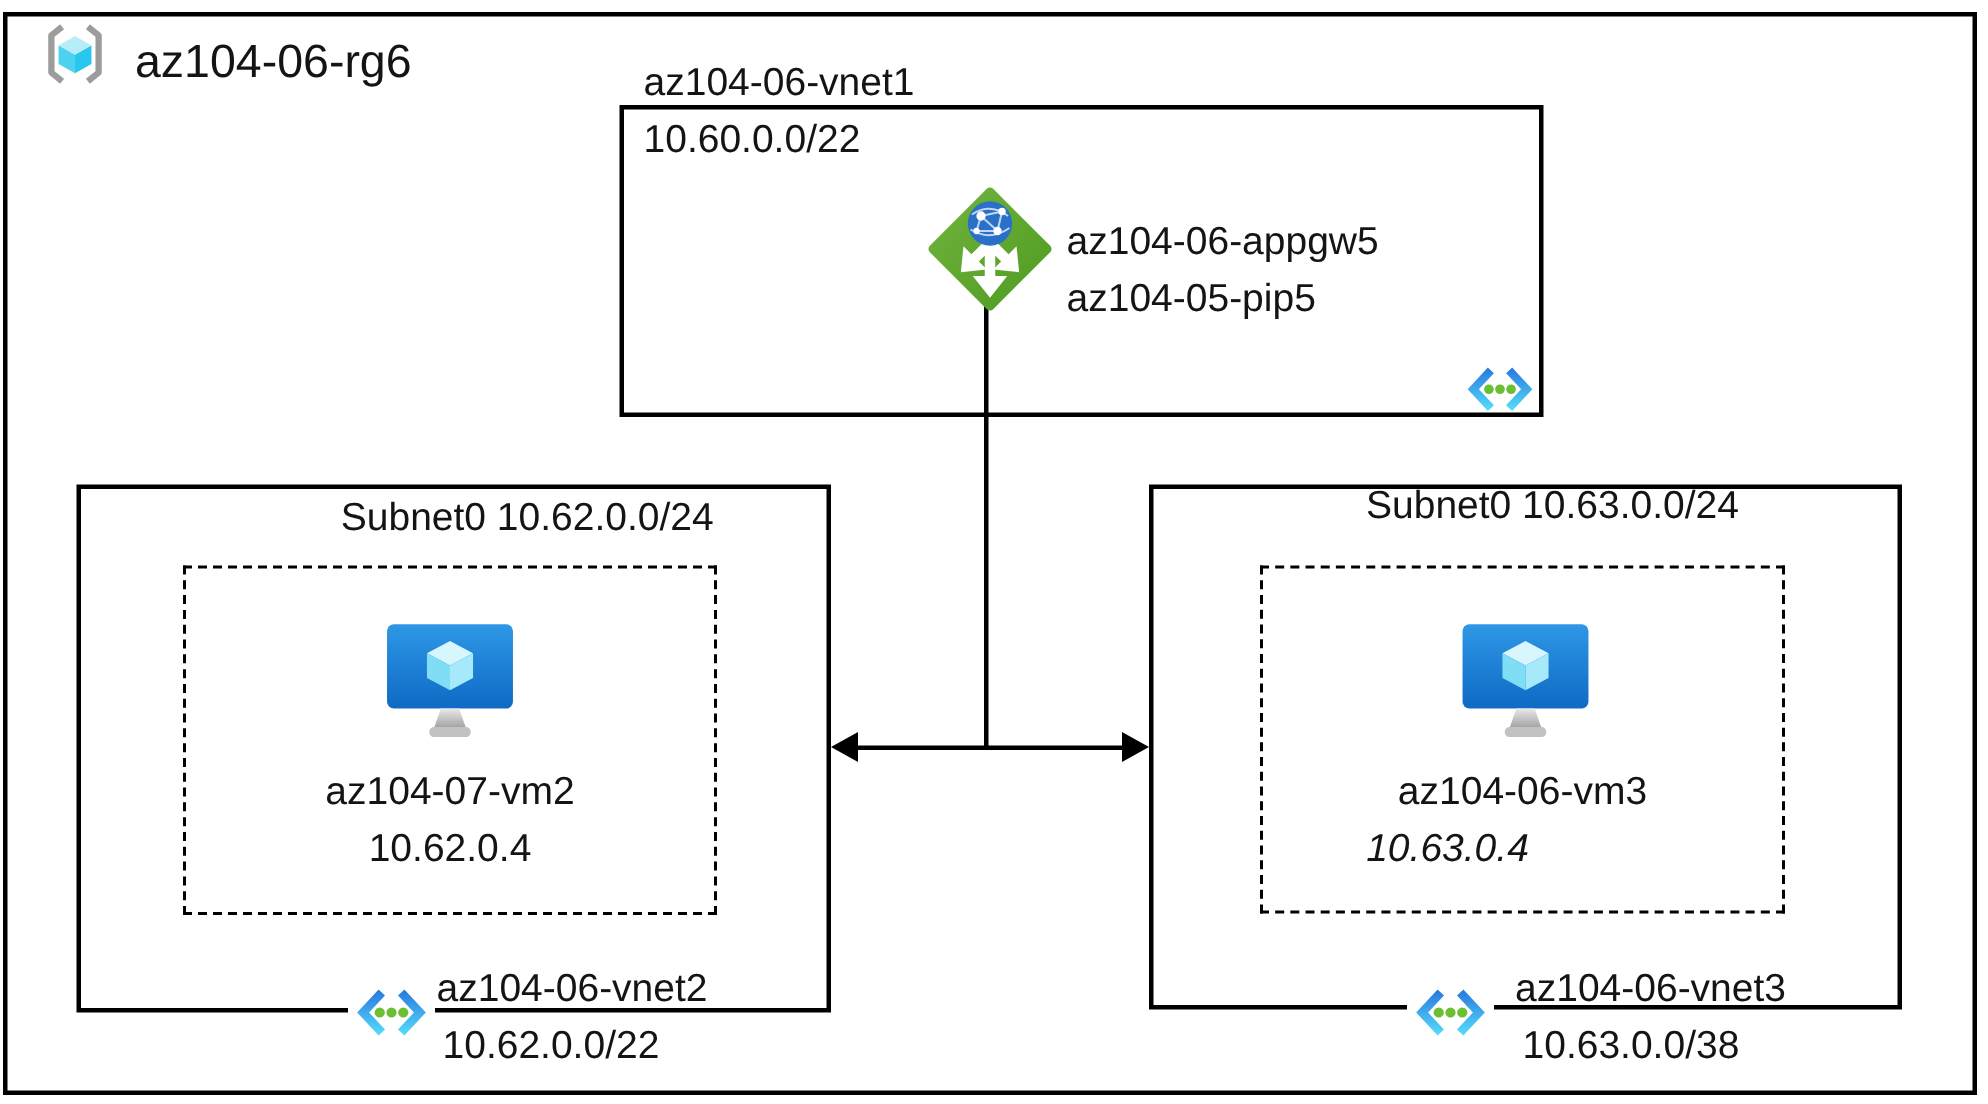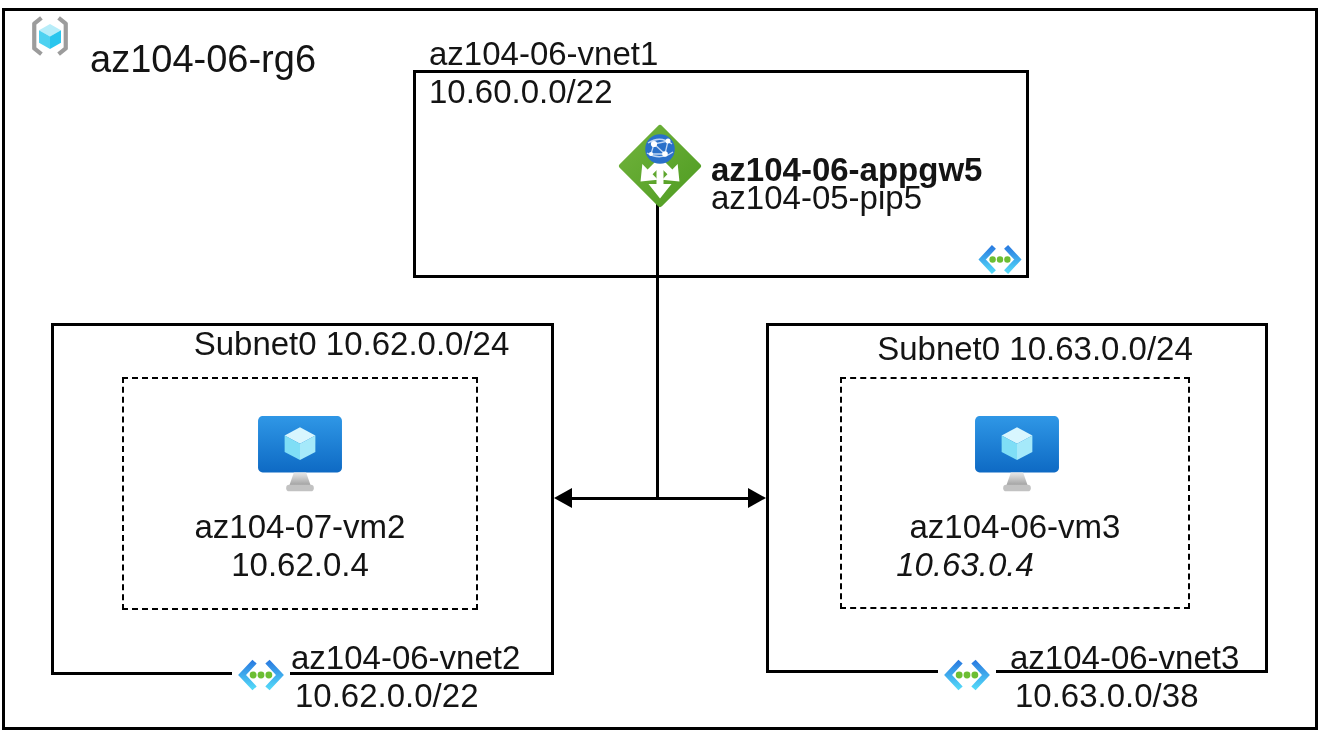--- a/index.html
+++ b/index.html
@@ -1,28 +1,28 @@
 <!DOCTYPE html>
 <html><head>
 <meta charset="utf-8">
 <style>
   html,body{margin:0;padding:0;background:#ffffff;}
   #stage{position:relative;width:1325px;height:736px;background:#fff;overflow:hidden;
          font-family:"Liberation Sans",sans-serif;color:#141414;}
   .box{position:absolute;box-sizing:border-box;border:3px solid #000;background:transparent;}
   .dashed{position:absolute;box-sizing:border-box;border:2px dashed #000;}
-  .label{position:absolute;font-size:33px;line-height:38px;white-space:nowrap;color:#141414;}
+  .label{position:absolute;font-size:26px;line-height:38px;white-space:nowrap;color:#141414;}
   .centered{text-align:center;}
   .icon{position:absolute;z-index:2;}
   .line{position:absolute;background:#000;z-index:1;}
   .arrow{position:absolute;width:0;height:0;z-index:1;}
   .arrow-left{border-top:10.5px solid transparent;border-bottom:10.5px solid transparent;border-right:18px solid #000;}
   .arrow-right{border-top:10.5px solid transparent;border-bottom:10.5px solid transparent;border-left:18px solid #000;}
   .knockout{position:absolute;background:#fff;z-index:2;display:flex;align-items:center;justify-content:center;}
-  .rg-header-label{position:absolute;font-size:38px;line-height:40px;white-space:nowrap;margin-top:18px;}
+  .rg-header-label{position:absolute;font-size:31px;line-height:40px;white-space:nowrap;}
 </style>
 </head>
 <body>
 
 <div id="stage">
 
   <svg width="0" height="0" style="position:absolute" aria-hidden="true">
     <defs>
       <linearGradient id="vnetGrad" x1="0" y1="0" x2="0" y2="1">
         <stop offset="0" stop-color="#2b7de1"></stop>
@@ -81,21 +81,21 @@
       <path d="M36 20 L50 17 L47 30 L36 20 L33 30 L47 30"></path>
     </g>
     <g fill="#ffffff">
       <circle cx="36" cy="20" r="3.1"></circle>
       <circle cx="50" cy="17" r="2.5"></circle>
       <circle cx="47" cy="30" r="2.8"></circle>
       <circle cx="33" cy="30" r="2.1"></circle>
     </g>
   </svg>
 
-  <div class="label" style="left:711px;top:151px;font-weight:bold;">az104-06-appgw5</div>
+  <div class="label" style="left:711px;top:141px;">az104-06-appgw5</div>
   <div class="label" style="left:711px;top:179px;">az104-05-pip5</div>
 
   <svg class="icon" style="left:975px;top:243px;" width="50" height="33" viewBox="0 0 52 38">
     <polyline points="19,4.5 5.5,19 19,33.5" fill="none" stroke="url(#vnetGrad)" stroke-width="6.3"></polyline>
     <polyline points="33,4.5 46.5,19 33,33.5" fill="none" stroke="url(#vnetGrad)" stroke-width="6.3"></polyline>
     <circle cx="17.5" cy="19" r="3.7" fill="#6cbe33"></circle>
     <circle cx="26" cy="19" r="3.7" fill="#6cbe33"></circle>
     <circle cx="34.5" cy="19" r="3.7" fill="#6cbe33"></circle>
   </svg>
 
@@ -120,21 +120,21 @@
       <polyline points="33,4.5 46.5,19 33,33.5" fill="none" stroke="url(#vnetGrad)" stroke-width="6.3"></polyline>
       <circle cx="17.5" cy="19" r="3.7" fill="#6cbe33"></circle>
       <circle cx="26" cy="19" r="3.7" fill="#6cbe33"></circle>
       <circle cx="34.5" cy="19" r="3.7" fill="#6cbe33"></circle>
     </svg>
   </div>
   <div class="label" style="left:291px;top:639px;z-index:3;text-align:center;">az104-06-vnet2</div>
   <div class="label" style="left:295px;top:677px;z-index:3;">10.62.0.0/22</div>
 
   <div class="box" style="left:766px;top:323px;width:502px;height:350px;"></div>
-  <div class="label centered" style="left:766px;top:330px;width:538px;">Subnet0 10.63.0.0/24</div>
+  <div class="label centered" style="left:766px;top:317px;width:538px;">Subnet0 10.63.0.0/24</div>
   <div class="dashed" style="left:840px;top:377px;width:350px;height:232px;"></div>
 
   <svg class="icon" style="left:974px;top:415px;" width="86" height="80" viewBox="0 0 84 78">
     <rect x="1" y="1" width="82" height="55" rx="4.5" fill="url(#vmGrad)"></rect>
     <polygon points="42,12 57,20 42,28 27,20" fill="#d8f6fe"></polygon>
     <polygon points="27,20 42,28 42,44 27,36" fill="#7fdef6"></polygon>
     <polygon points="42,28 57,20 57,36 42,44" fill="#a5e9fa"></polygon>
     <path d="M36 56 L48 56 L52.5 69 L31.5 69 Z" fill="url(#standGrad)"></path>
     <rect x="28.5" y="68" width="27" height="6.5" rx="3" fill="#c2c2c2"></rect>
   </svg>

